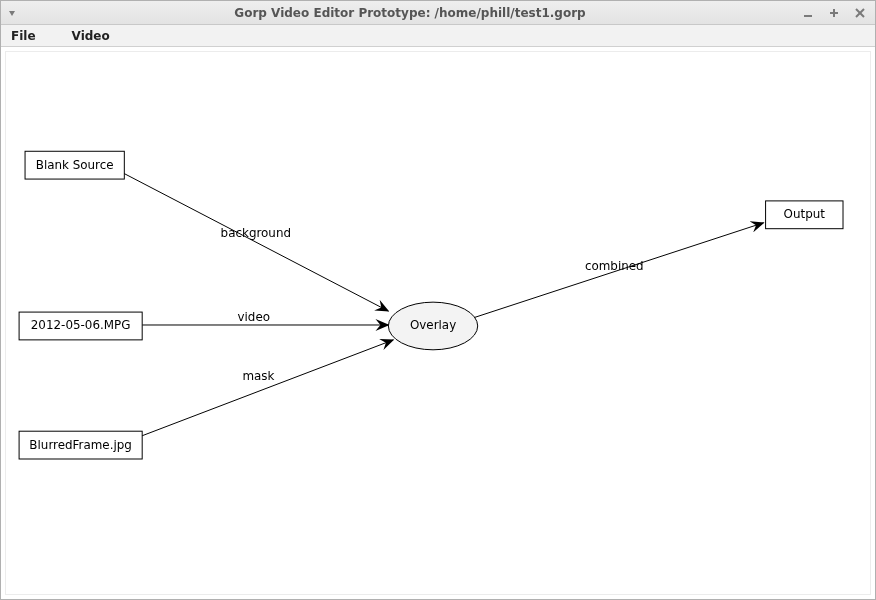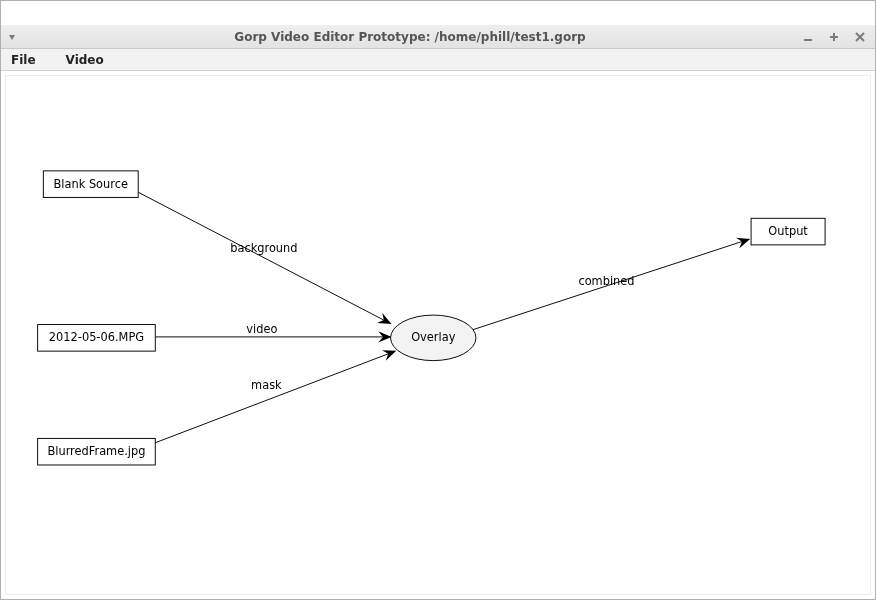--- a/index.html
+++ b/index.html
@@ -1,23 +1,23 @@
 <!DOCTYPE html>
 <html><head>
 <meta charset="utf-8">
 <style>
   * { box-sizing: border-box; }
   html, body { margin:0; padding:0; width:876px; height:600px; font-family: "DejaVu Sans", Arial, sans-serif; background:#fff; }
   .window { width:876px; height:600px; border:1px solid #b0b0b0; background:#fff; display:flex; flex-direction:column; }
-  .titlebar { height:24px; background:linear-gradient(#eeeeee,#e3e3e3); border-bottom:1px solid #c8c8c8; display:flex; align-items:center; position:relative;margin-top:24px; }
+  .titlebar { height:24px; background:linear-gradient(#eeeeee,#e3e3e3); border-bottom:1px solid #c8c8c8; display:flex; align-items:center; position:relative; }
   .titlebar .title { flex:1; text-align:center; font-size:12px; font-weight:bold; color:#555; }
   .titlebar .tb-icon { width:10px; height:10px; margin:0 4px; color:#7a7a7a; font-size:12px; line-height:10px; text-align:center; }
   .titlebar .left-arrow { margin-left:6px; }
   .titlebar .right-group { display:flex; align-items:center; margin-right:6px; gap:8px; }
-  .menubar { height:22px; background:#f2f2f2; border-bottom:1px solid #d0d0d0; display:flex; align-items:center; padding:0 6px; gap:22px; }
+  .menubar { height:22px; background:#f2f2f2; border-bottom:1px solid #d0d0d0; display:flex; align-items:center; padding:0 6px; gap:28px; }
   .menubar .menu-item { font-size:12px; font-weight:bold; color:#222; padding:2px 4px; cursor:pointer; }
   .canvas-wrap { flex:1; position:relative; background:#fff; margin:4px; border:1px solid #ececec; }
   svg.canvas { position:absolute; inset:0; width:100%; height:100%; }
   .node-rect { fill:#ffffff; stroke:#000; stroke-width:1; }
   .node-ellipse { fill:#f3f3f3; stroke:#000; stroke-width:1; }
   .node-label { font-size:12px; fill:#000; text-anchor:middle; dominant-baseline:middle; font-family:inherit; }
   .edge-label { font-size:12px; fill:#000; font-family:inherit; }
   .edge-line { stroke:#000; stroke-width:1; fill:none; }
 </style>
 </head>

